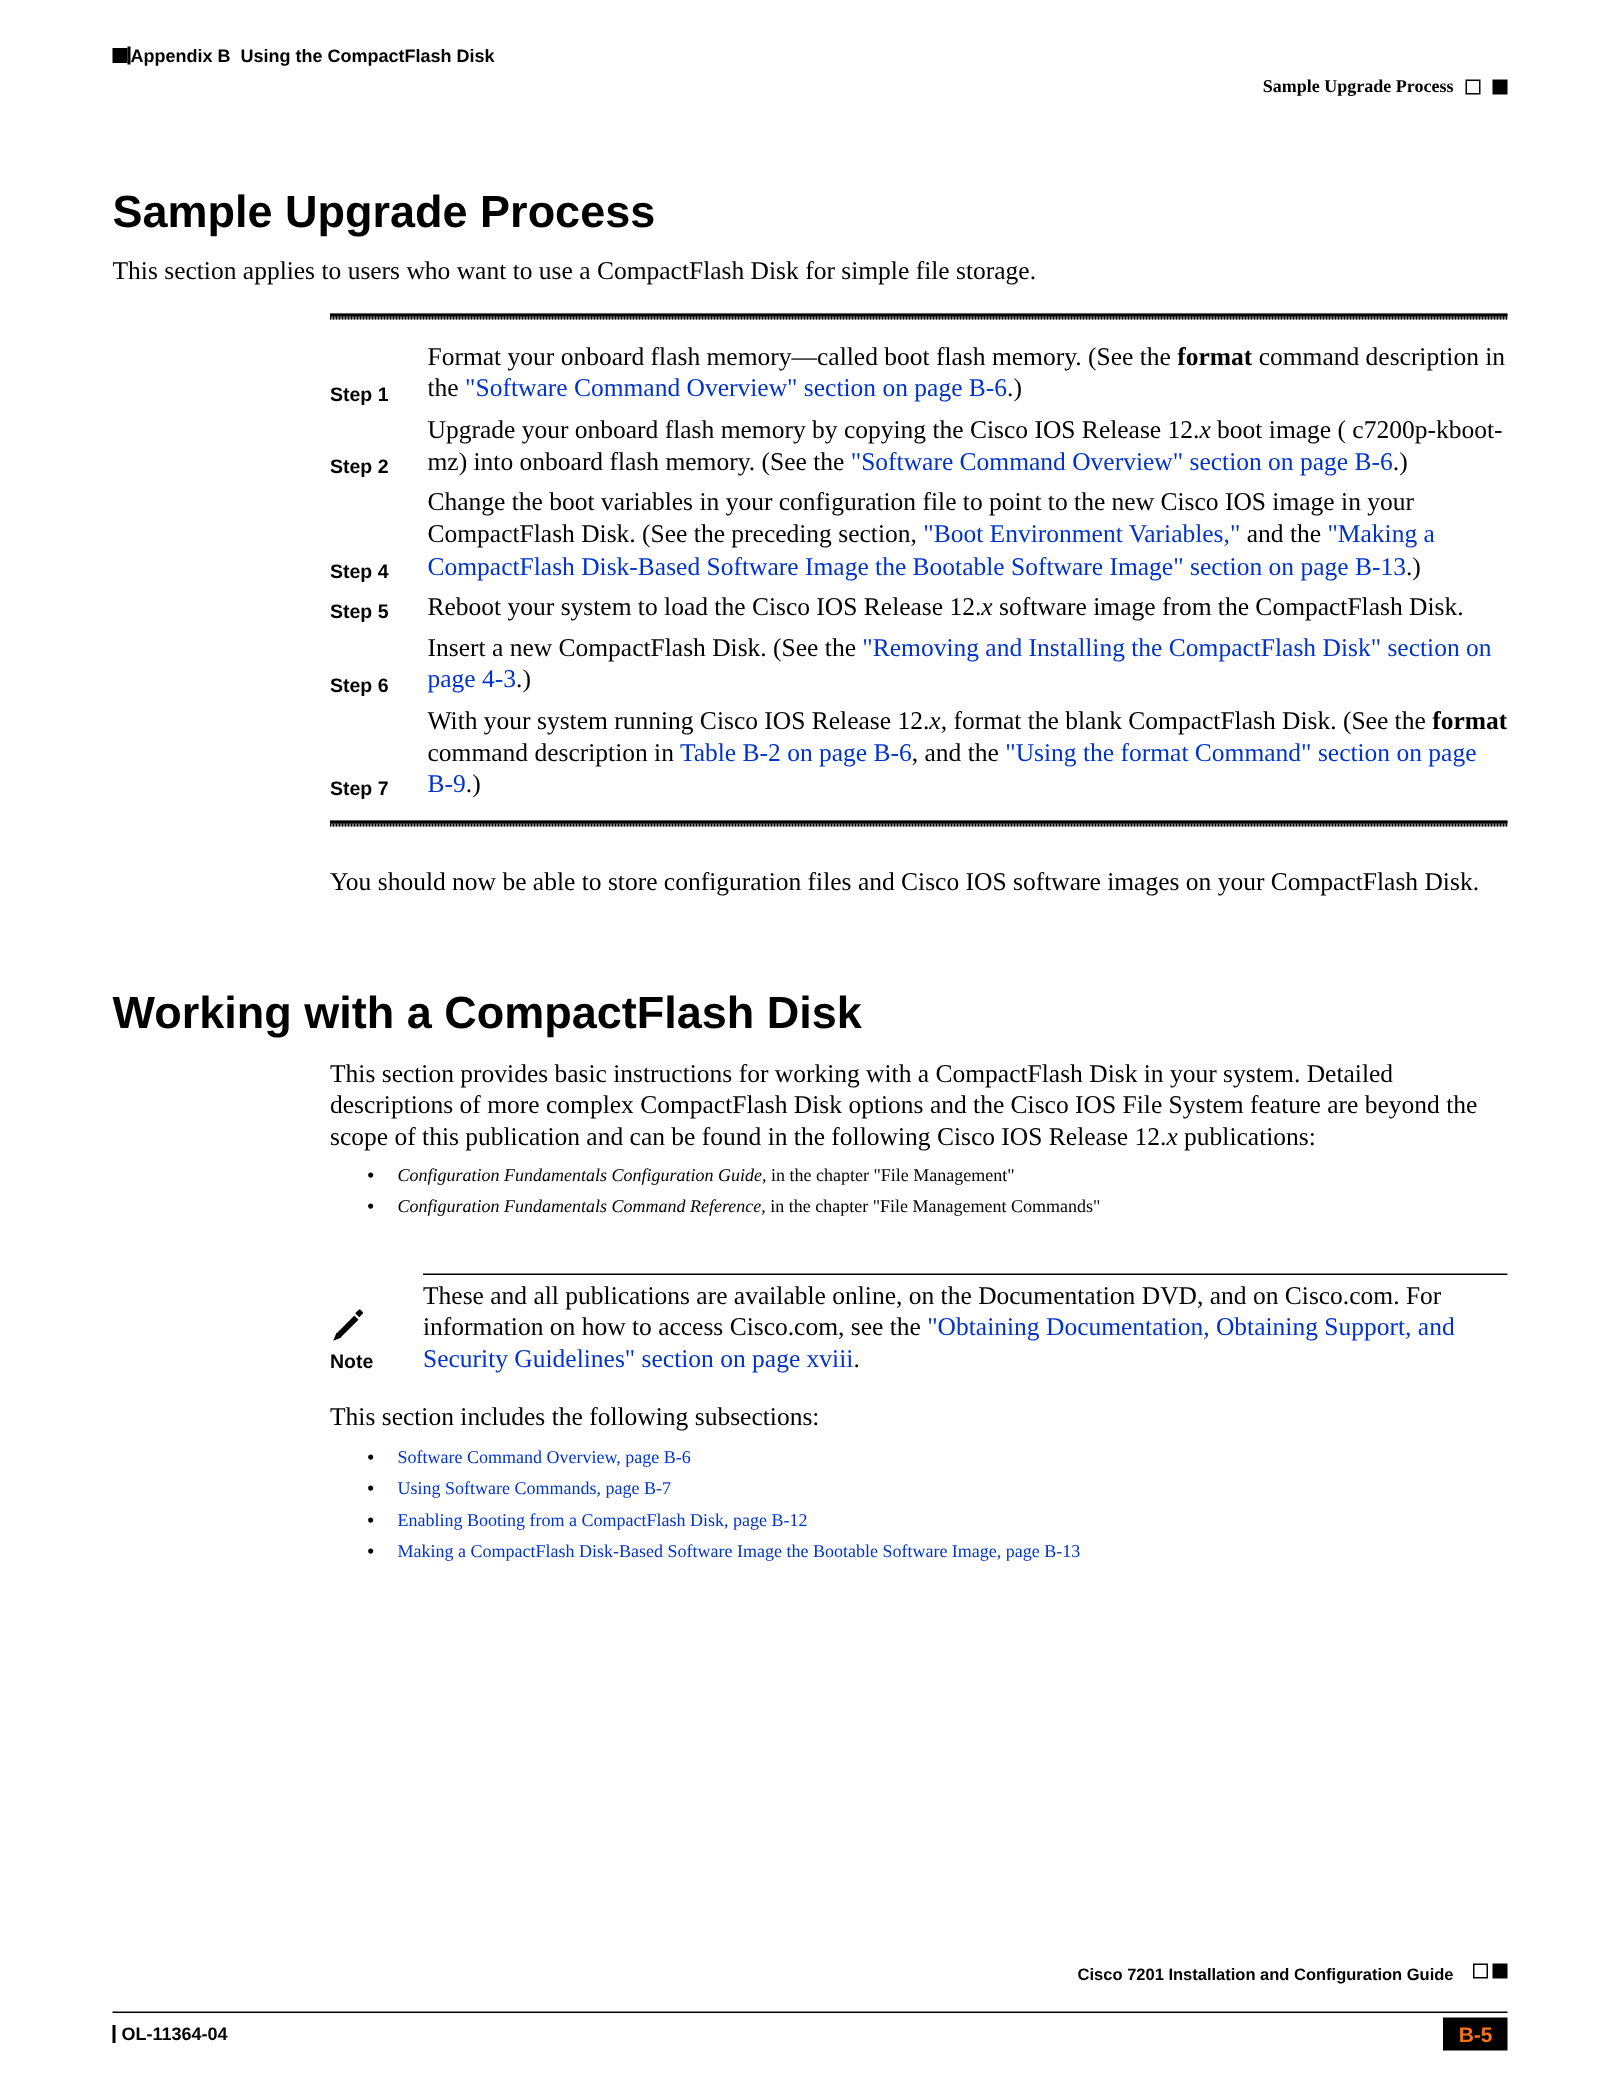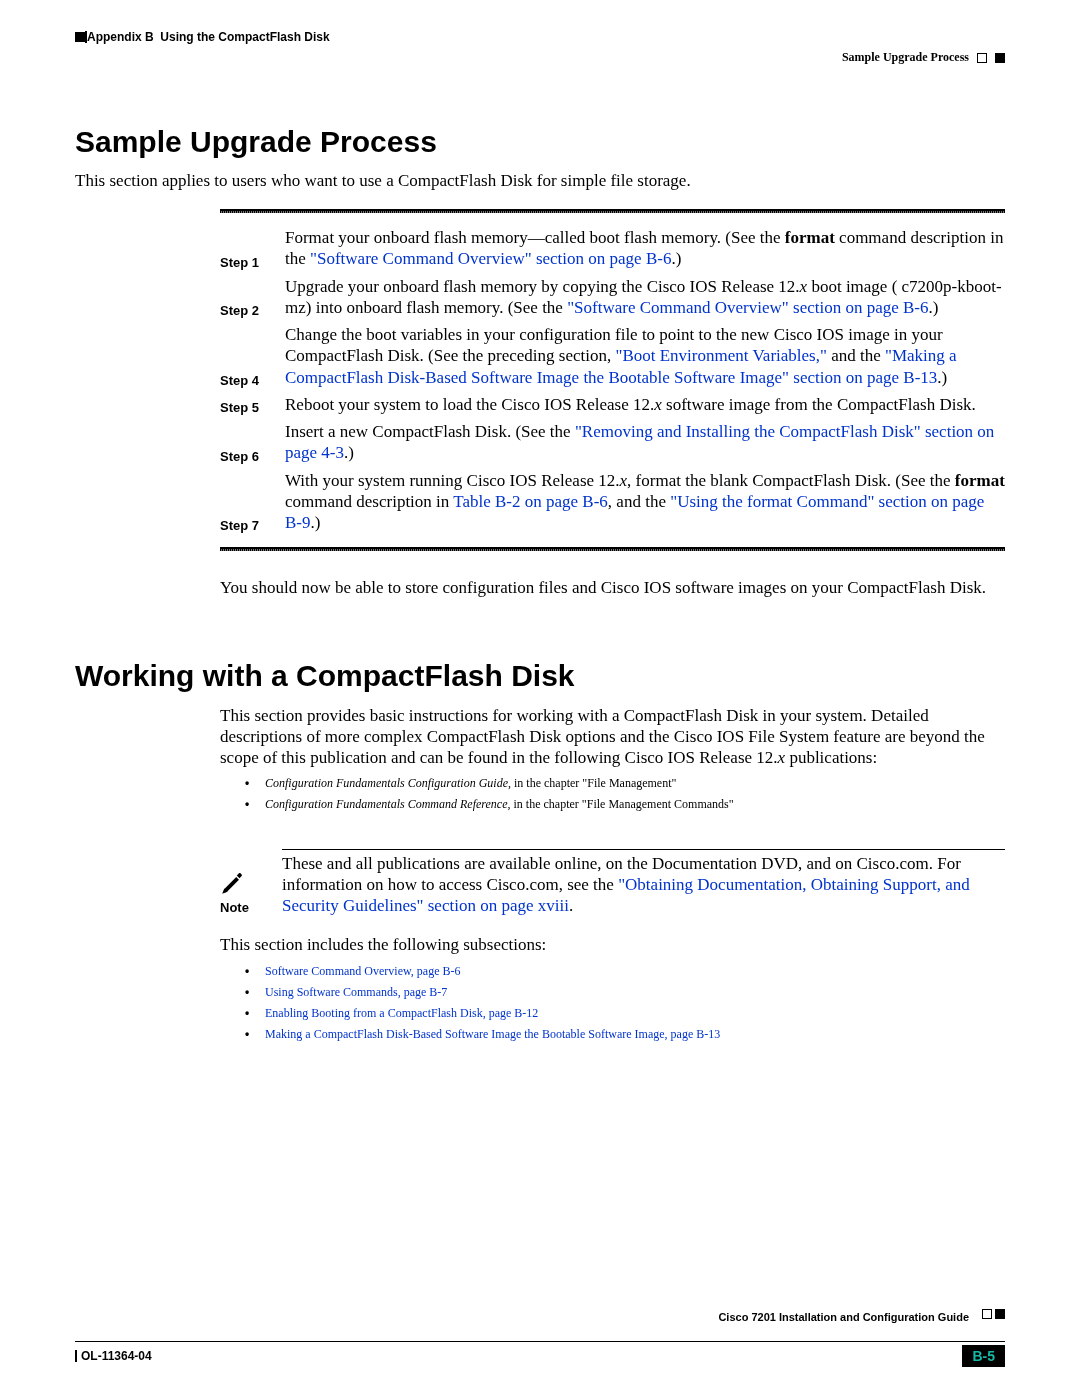--- a/index.html
+++ b/index.html
@@ -202,21 +202,21 @@
     display: flex;
     justify-content: space-between;
     align-items: center;
     font-family: Arial, Helvetica, sans-serif;
     font-size: 12px;
     font-weight: bold;
     margin-top: 3px;
   }
   .page-num {
     background: #000;
-    color: #14b8a6;
+    color: #f97316;
     padding: 3px 10px;
     font-size: 14px;
   }
   .footer-left {
     display: flex;
     align-items: center;
     gap: 4px;
   }
 </style>
 </head>

